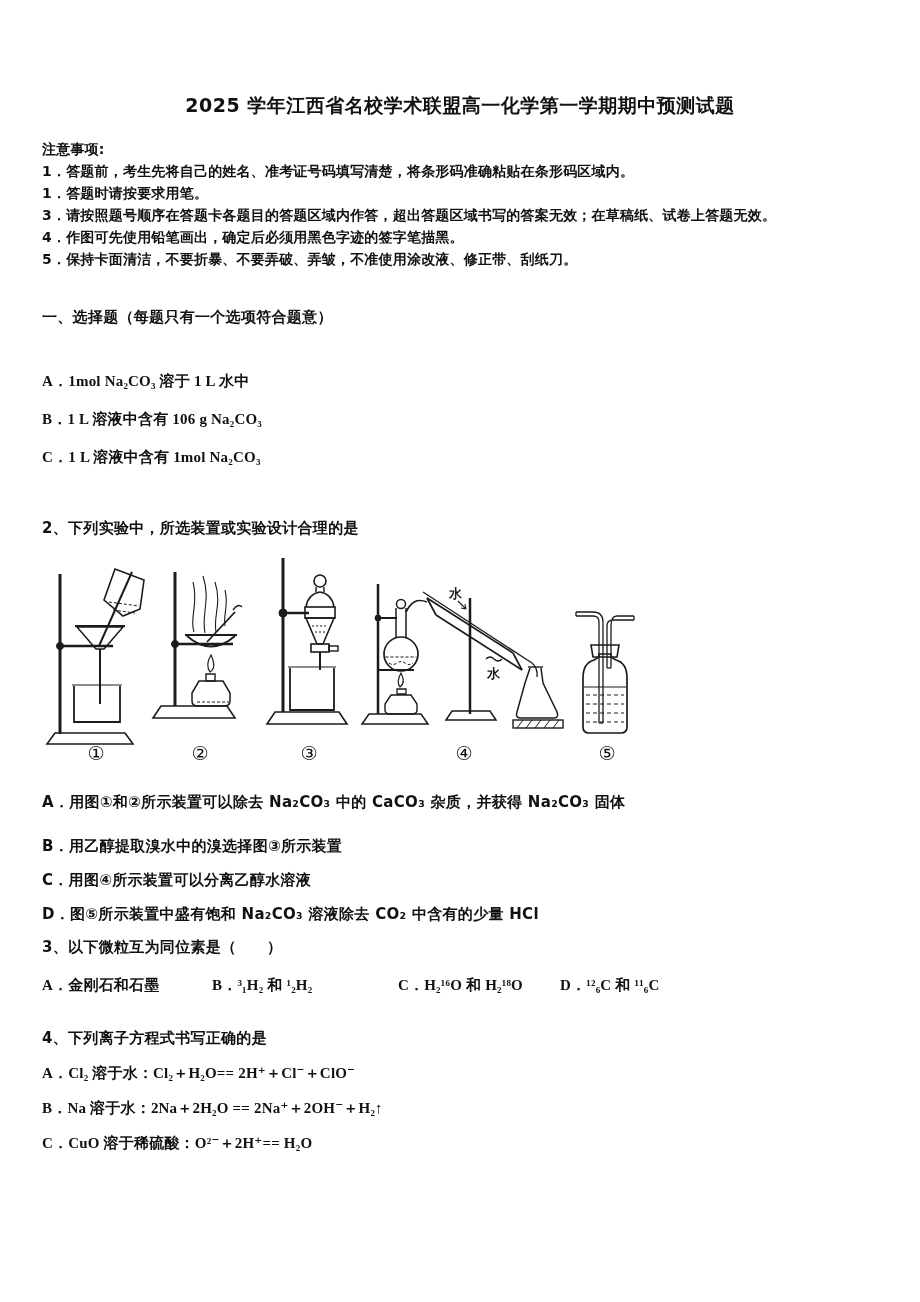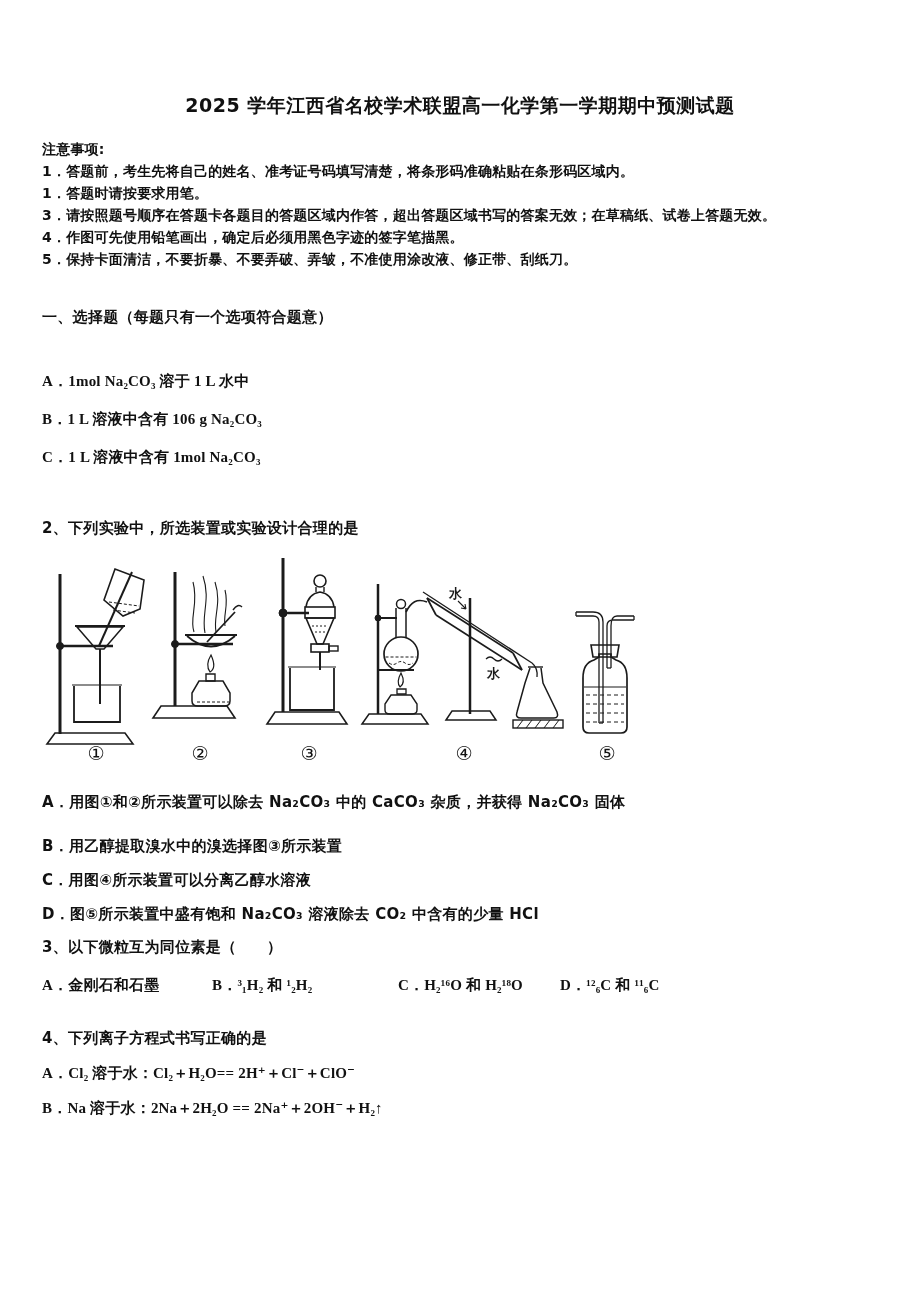--- a/index.html
+++ b/index.html
@@ -178,14 +178,15 @@
   <div class="line formula" style="top:975px;left:42px;right:40px">
     <span class="q3opt" style="left:0px">A．金刚石和石墨</span>
     <span class="q3opt" style="left:170px">B．³₁H₂ 和 ¹₂H₂</span>
     <span class="q3opt" style="left:356px">C．H₂¹⁶O 和 H₂¹⁸O</span>
     <span class="q3opt" style="left:518px">D．¹²₆C 和 ¹¹₆C</span>
   </div>
 
   <div class="line" style="top:1028px">4、下列离子方程式书写正确的是</div>
   <div class="line formula" style="top:1063px">A．Cl₂ 溶于水：Cl₂＋H₂O== 2H⁺＋Cl⁻＋ClO⁻</div>
   <div class="line formula" style="top:1098px">B．Na 溶于水：2Na＋2H₂O == 2Na⁺＋2OH⁻＋H₂↑</div>
+  <div class="line formula" style="top:1133px">C．CuO 溶于稀硫酸：O²⁻＋2H⁺== H₂O</div>
 
 </div>
 
 </body></html>

